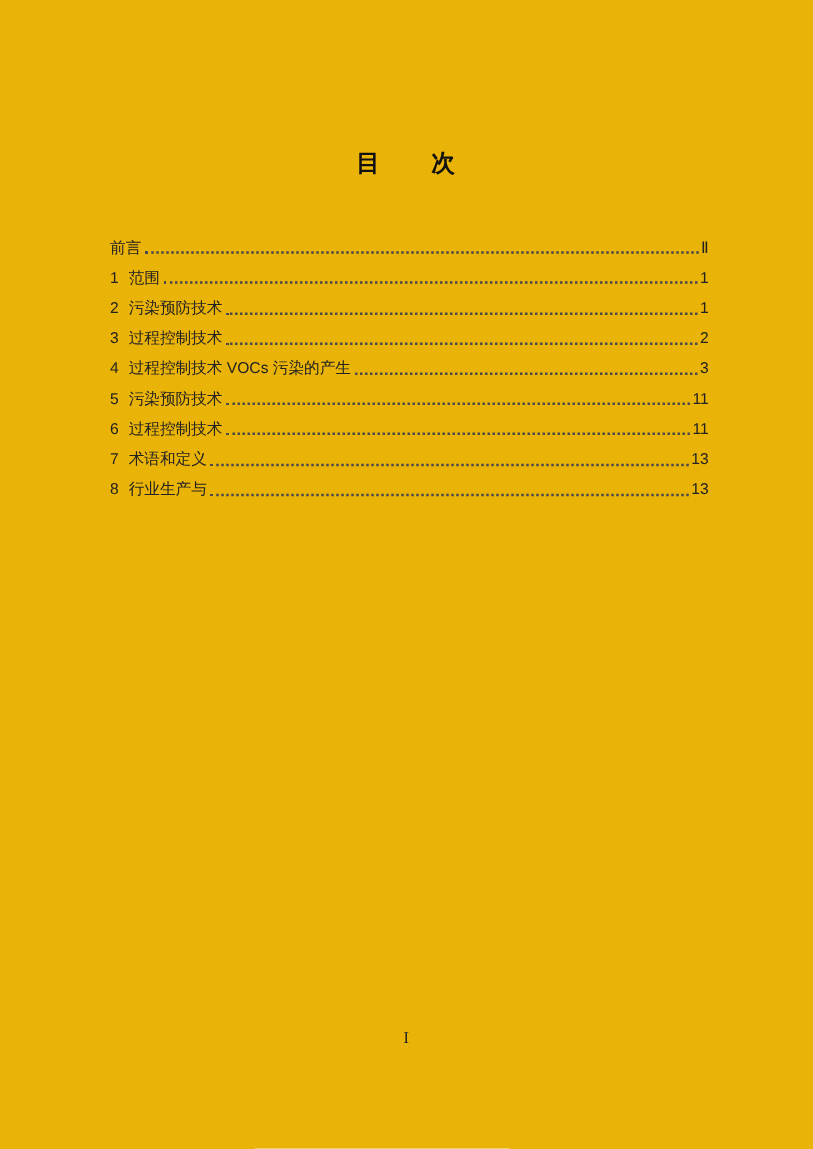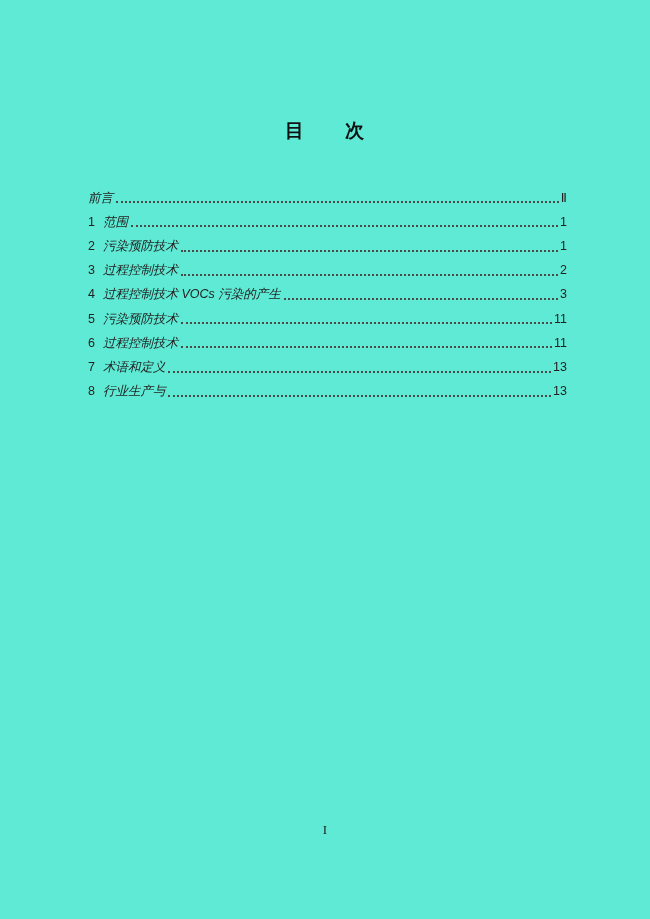--- a/index.html
+++ b/index.html
@@ -4,21 +4,21 @@
 <style>
   html, body {
     margin: 0;
     padding: 0;
     background: #ffffff;
   }
   .page {
     position: relative;
     width: 650px;
     height: 919px;
-    background: #5eead4;
+    background: #eab308;
     font-family: "Liberation Sans", sans-serif;
     color: #1f1f1f;
     overflow: hidden;
   }
   .doc-title {
     position: absolute;
     top: 118px;
     left: 0;
     width: 100%;
     text-align: center;
@@ -44,21 +44,20 @@
   .toc-num {
     flex: 0 0 auto;
     margin-right: 8px;
     line-height: 1.25;
   }
   .toc-num:empty { display: none; }
   .toc-label {
     flex: 0 0 auto;
     line-height: 1.25;
     white-space: pre;
-    font-style: italic;
   }
   .toc-dots {
     flex: 1 1 auto;
     border-bottom: 2px dotted #4a4a4a;
     margin: 0 2px 3px 3px;
     min-width: 10px;
   }
   .toc-page {
     flex: 0 0 auto;
     line-height: 1.25;

